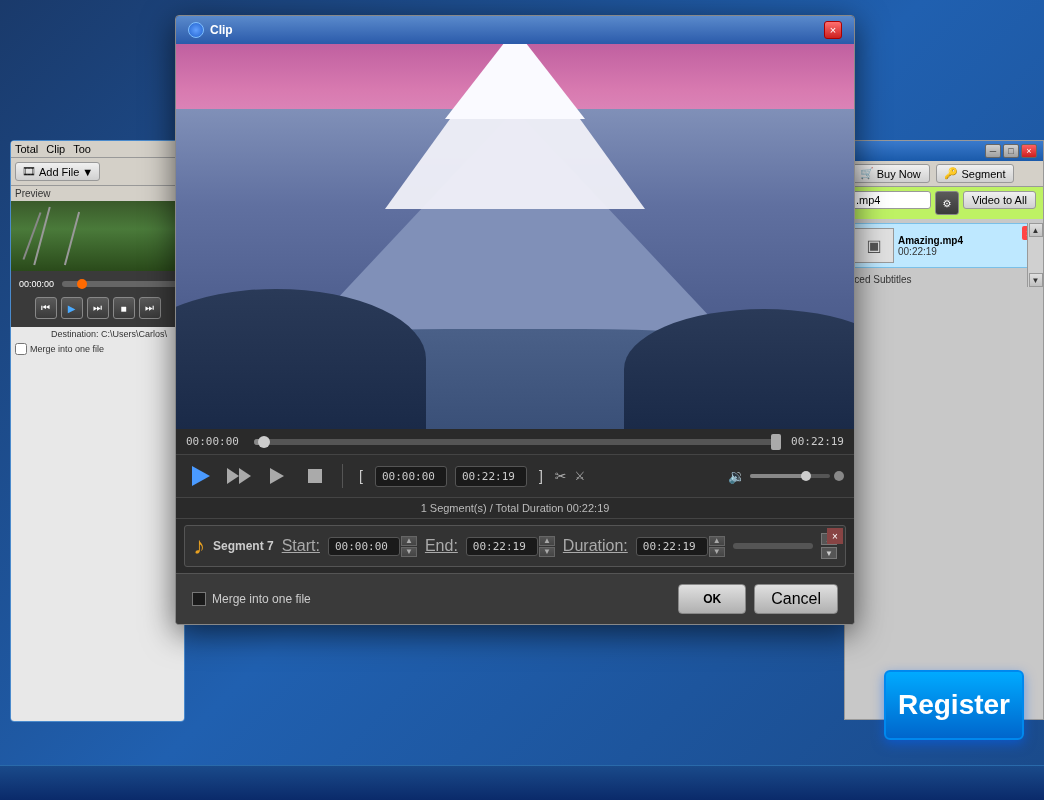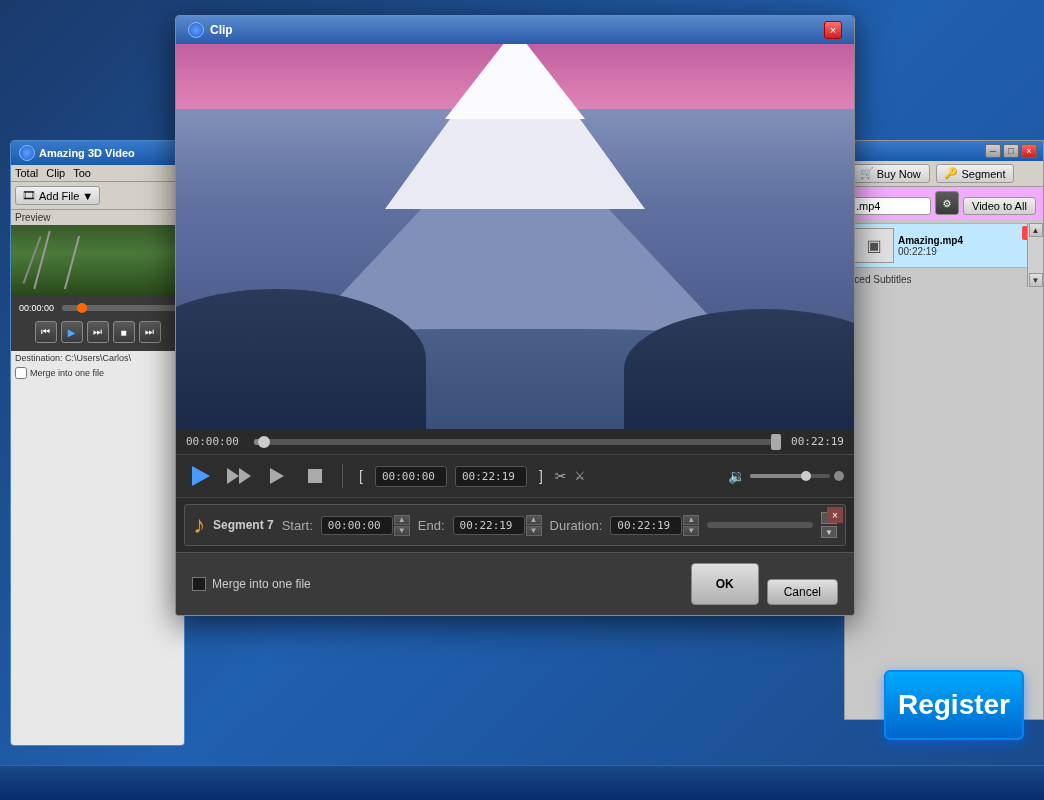--- a/index.html
+++ b/index.html
@@ -128,20 +128,21 @@
       align-items: center;
       justify-content: center;
       color: white;
       font-size: 10px;
       cursor: pointer;
     }
     .bg-dest {
       padding: 2px 4px;
       font-size: 9px;
       color: #333;
+      margin-left: 36px;
     }
     .bg-merge-check {
       padding: 2px 4px;
       font-size: 9px;
       color: #333;
       display: flex;
       align-items: center;
       gap: 3px;
     }
 
@@ -191,23 +192,23 @@
       padding: 2px 8px;
       font-size: 11px;
       cursor: pointer;
       display: flex;
       align-items: center;
       gap: 3px;
     }
     .format-row {
       padding: 4px 6px;
       display: flex;
-      align-items: flex-end;
+      align-items: flex-start;
       gap: 4px;
-      background: #f0abfc;
+      background: #bef264;
     }
     .format-select {
       background: white;
       border: 1px solid #999;
       border-radius: 3px;
       padding: 2px 4px;
       font-size: 11px;
       width: 80px;
     }
     .apply-btn {
@@ -560,21 +561,22 @@
       font-size: 24px;
       color: #e8a020;
     }
     .seg-label {
       color: #ccc;
       font-size: 12px;
       font-weight: bold;
     }
     .seg-field-label {
       color: #aaa;
-      font-size: 13px;
+      font-size: 16px;
+      text-decoration: underline;
     }
     .seg-input {
       background: #1a1a1a;
       border: 1px solid #555;
       color: #ccc;
       font-size: 11px;
       padding: 2px 6px;
       border-radius: 3px;
       font-family: monospace;
       width: 72px;
@@ -658,23 +660,22 @@
       padding: 5px 24px;
       font-size: 12px;
       cursor: pointer;
       font-weight: bold;
     }
     .cancel-btn {
       background: linear-gradient(180deg, #e0e0e0, #b0b0b0);
       border: 1px solid #888;
       border-radius: 4px;
       padding: 5px 16px;
-      font-size: 12px;
-      cursor: pointer;
-      margin-top: 16px;
+      font-size: 16px;
+      cursor: pointer;
     }
     .dialog-btn-row {
       display: flex;
       gap: 8px;
     }
 
     
     .globe-icon {
       width: 16px;
       height: 16px;
@@ -683,24 +684,20 @@
       border: 1px solid #80c0ff;
       display: inline-flex;
       align-items: center;
       justify-content: center;
     }
   </style>
 </head>
 <body>
 
 <div class="bg-app">
-  <div class="bg-app-titlebar">
-    <div class="globe-icon"></div>
-    <span class="bg-app-title">Amazing 3D Video</span>
-  </div>
   <div class="bg-app-body">
     <div class="bg-app-menubar">
       <span>Total</span>
       <span>Clip</span>
       <span>Too</span>
     </div>
     <div class="bg-app-toolbar">
       <div class="add-file-btn">
         <span>🎞</span>
         <span>Add File</span>
@@ -855,20 +852,23 @@
     <div class="volume-row">
       <span class="vol-icon">🔉</span>
       <div class="vol-track">
         <div class="vol-fill"></div>
         <div class="vol-thumb"></div>
       </div>
       <div class="vol-max"></div>
     </div>
   </div>
 
+  <div class="segment-info-bar">
+    <span>1 Segment(s) / Total Duration 00:22:19</span>
+  </div>
 
   <div class="segments-area">
     <div class="segment-row">
 
       <span class="music-icon">♪</span>
 
       <span class="seg-label">Segment 7</span>
 
       <span class="seg-field-label">Start:</span>
       <div style="display:flex;align-items:center;gap:1px;">

